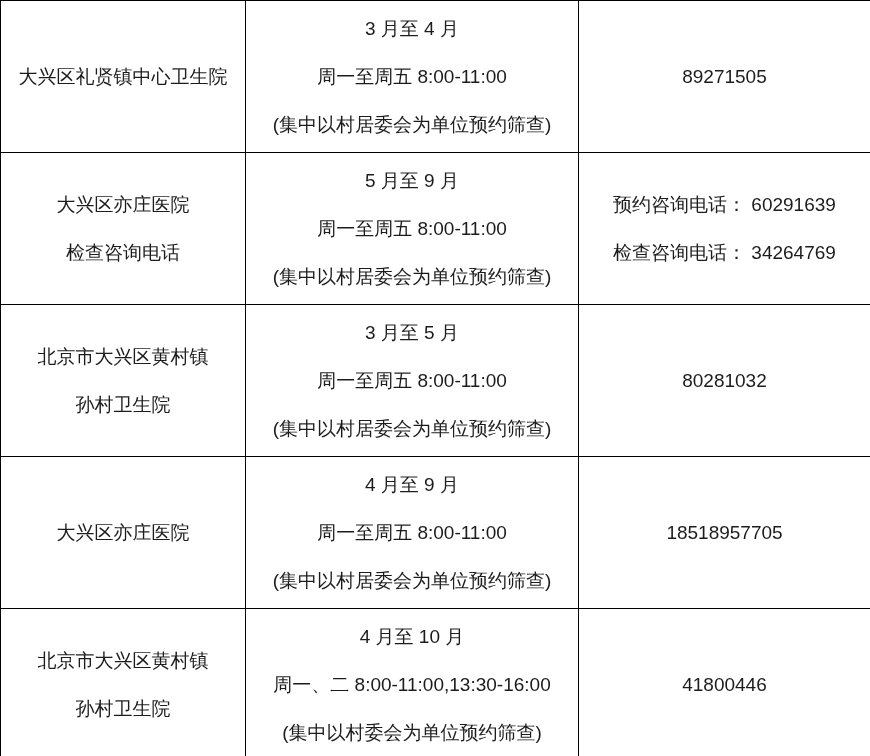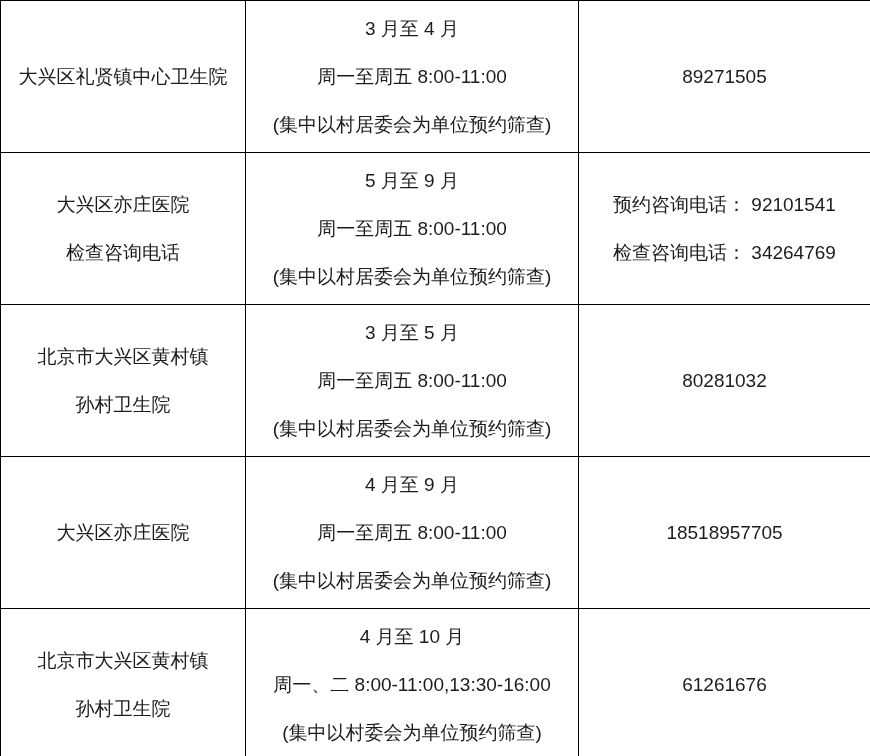--- a/index.html
+++ b/index.html
@@ -81,21 +81,21 @@
       </td>
       <td>
         <div class="lines">
           <div>5 月至 9 月</div>
           <div>周一至周五 8:00-11:00</div>
           <div>(集中以村居委会为单位预约筛查)</div>
         </div>
       </td>
       <td>
         <div class="lines">
-          <div>预约咨询电话： 92101541</div>
+          <div>预约咨询电话： 60291639</div>
           <div>检查咨询电话： 34264769</div>
         </div>
       </td>
     </tr>
 
     <tr>
       <td>
         <div class="lines">
           <div>北京市大兴区黄村镇</div>
           <div>孙村卫生院</div>
@@ -144,19 +144,19 @@
       </td>
       <td>
         <div class="lines">
           <div>4 月至 10 月</div>
           <div>周一、二 8:00-11:00,13:30-16:00</div>
           <div>(集中以村委会为单位预约筛查)</div>
         </div>
       </td>
       <td>
         <div class="lines">
-          <div>61261676</div>
+          <div>41800446</div>
         </div>
       </td>
     </tr>
 
   </tbody>
 </table>
 
 </body></html>

